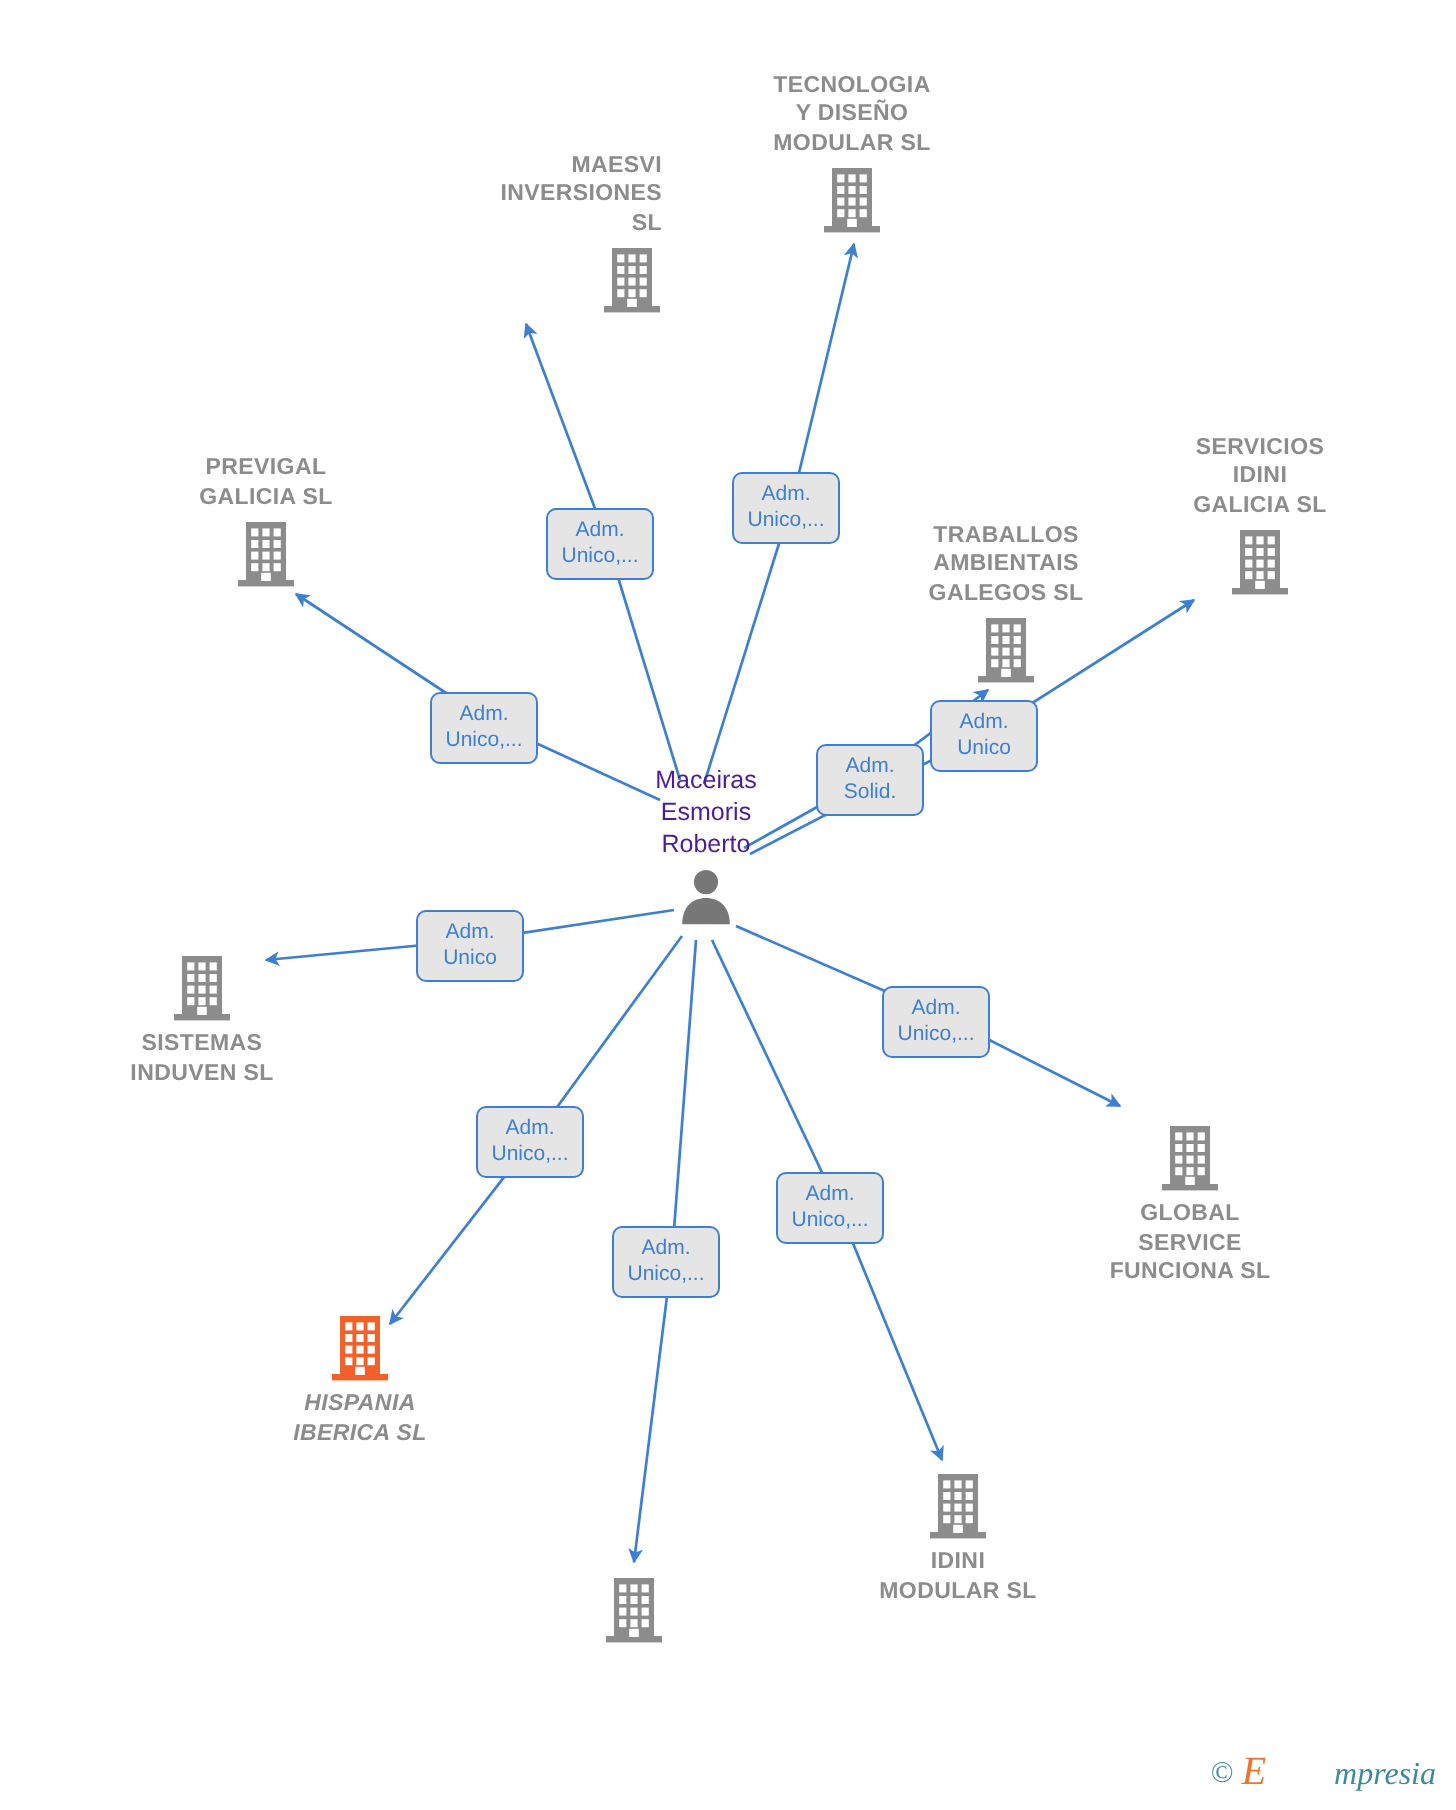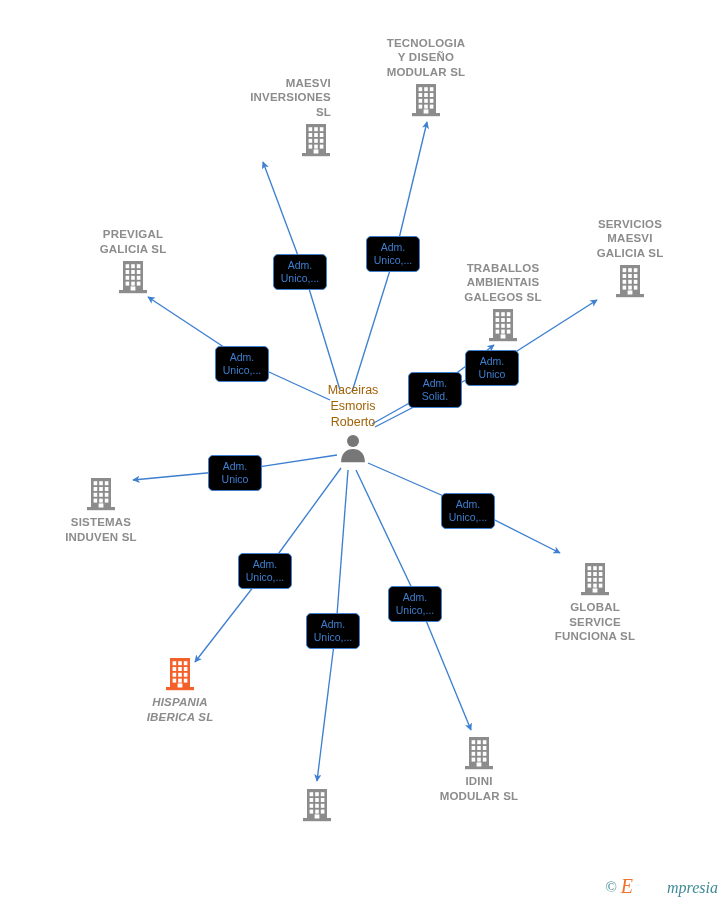--- a/index.html
+++ b/index.html
@@ -53,33 +53,33 @@
     position: absolute;
     width: 160px;
     margin-left: -80px;
     text-align: center;
     z-index: 4;
   }
   .person-node .label {
     display: block;
     font-size: 12.5px;
     line-height: 16px;
-    color: #a16207;
+    color: #4c1d95;
     white-space: pre-line;
     margin-bottom: 1px;
   }
 
   
   .edge-label {
     position: absolute;
     z-index: 5;
     box-sizing: border-box;
     border: 1.4px solid #3d7fd0;
     border-radius: 5px;
-    background: #000000;
+    background: #e5e5e5;
     color: #3d7fd0;
     font-size: 10.5px;
     line-height: 13px;
     padding: 4px 6px 4px 6px;
     text-align: center;
     white-space: pre-line;
     min-width: 54px;
   }
 
   
@@ -211,21 +211,21 @@
             <rect x="13.2" y="15.8" width="3.6" height="4.0" fill="#ffffff"></rect>
             <rect x="18.8" y="15.8" width="3.6" height="4.0" fill="#ffffff"></rect>
             <rect x="7.6" y="21.6" width="3.6" height="4.0" fill="#ffffff"></rect>
             <rect x="13.2" y="21.6" width="3.6" height="4.0" fill="#ffffff"></rect>
             <rect x="18.8" y="21.6" width="3.6" height="4.0" fill="#ffffff"></rect>
             <rect x="12.6" y="26.4" width="4.8" height="4.1" fill="#ffffff"></rect>
           </svg></span>
       </div>
       <div class="node label-above" style="left: 630px; top: 216.5px;">
         <span class="label">SERVICIOS
-MAESVI
+IDINI
 GALICIA  SL</span>
         <span class="icon-wrap"><svg width="30" height="34" viewBox="0 0 30 34" aria-hidden="true">
             <rect x="1" y="30" width="28" height="3.2" fill="#8c8c8c"></rect>
             <rect x="5" y="1" width="20" height="29.5" fill="#8c8c8c"></rect>
             <rect x="7.6" y="4.2" width="3.6" height="4.0" fill="#ffffff"></rect>
             <rect x="13.2" y="4.2" width="3.6" height="4.0" fill="#ffffff"></rect>
             <rect x="18.8" y="4.2" width="3.6" height="4.0" fill="#ffffff"></rect>
             <rect x="7.6" y="10" width="3.6" height="4.0" fill="#ffffff"></rect>
             <rect x="13.2" y="10" width="3.6" height="4.0" fill="#ffffff"></rect>
             <rect x="18.8" y="10" width="3.6" height="4.0" fill="#ffffff"></rect>

